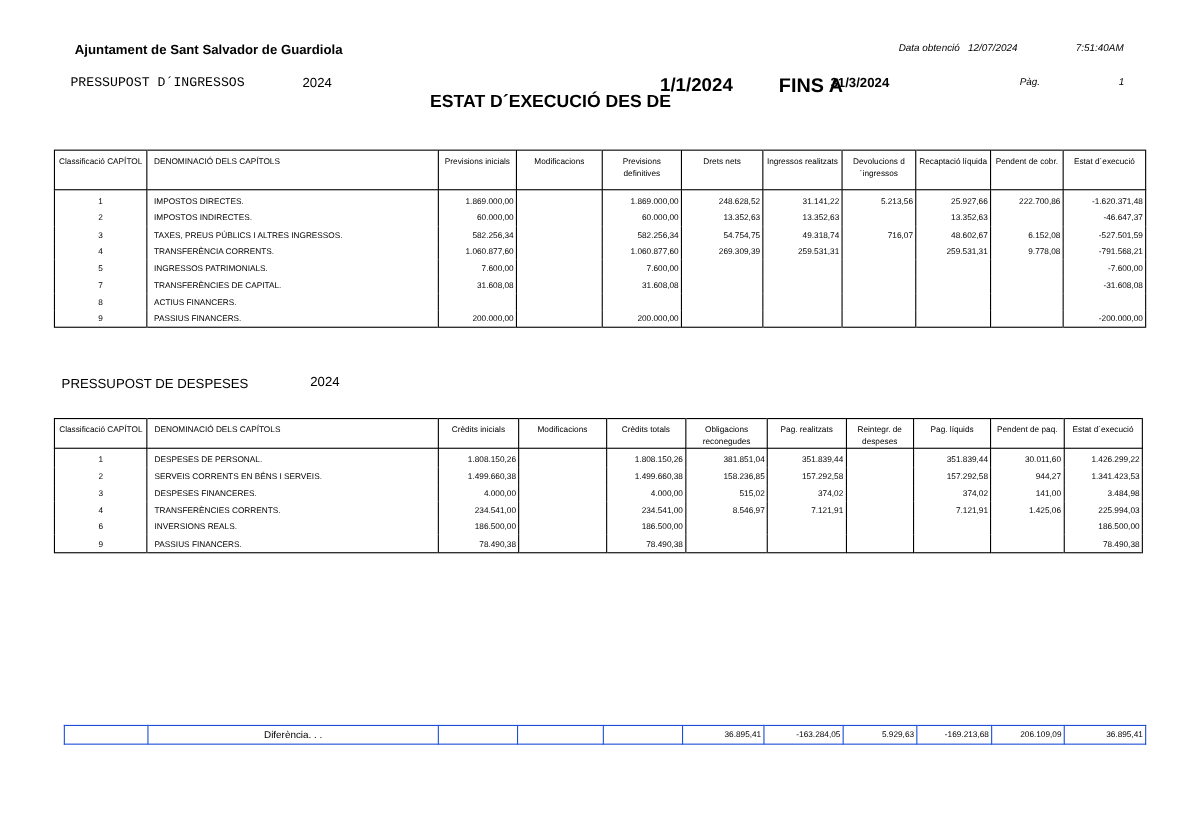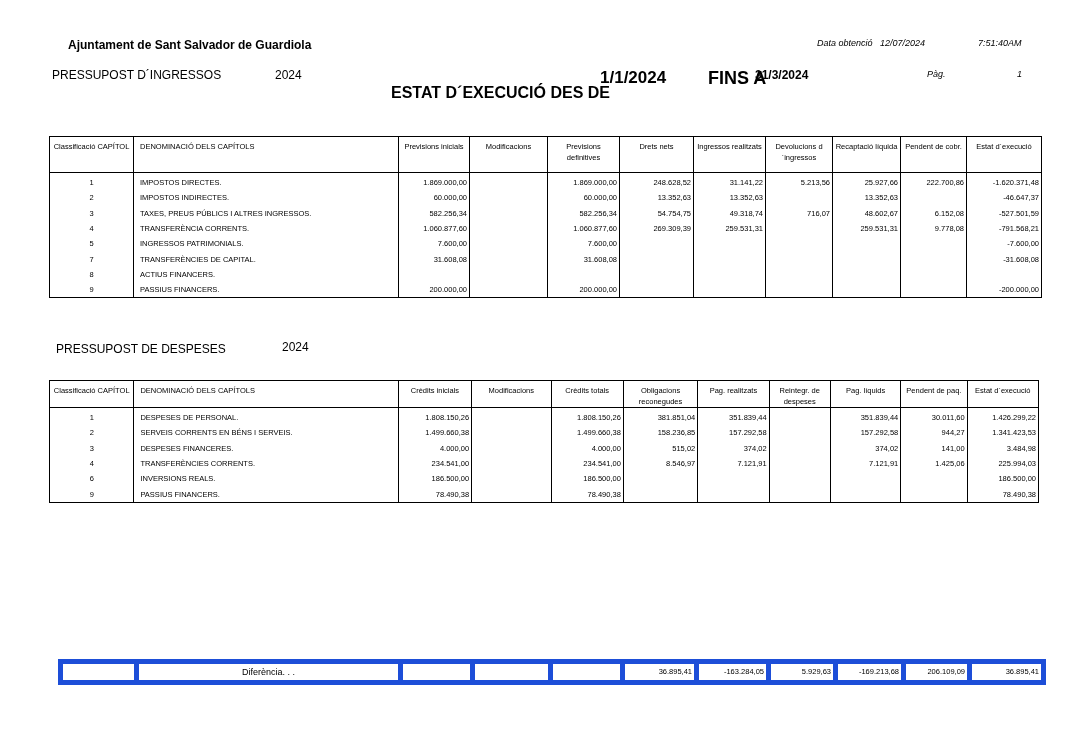--- a/index.html
+++ b/index.html
@@ -2,21 +2,21 @@
 <html><head>
 <meta charset="utf-8">
 <style>
   html, body { margin: 0; padding: 0; background: #ffffff; }
   body { width: 1073px; height: 749px; position: relative; font-family: "Liberation Sans", sans-serif; color: #000; overflow: hidden; }
   .abs { position: absolute; white-space: nowrap; }
   .org { left: 48px; top: 38px; font-size: 12px; font-weight: bold; margin-left: 20px; }
   .dateLbl { left: 817px; top: 38px; font-size: 9px; font-style: italic; }
   .dateVal { left: 880px; top: 38px; font-size: 9px; font-style: italic; }
   .timeVal { left: 978px; top: 38px; font-size: 9px; font-style: italic; }
-  .t1 { left: 52px; top: 68px; font-size: 12px; }
+  .t1 { left: 64px; top: 68px; font-size: 12px; font-family: Liberation Mono, monospace; }
   .yr1 { left: 275px; top: 68px; font-size: 12px; }
   .estat { left: 391px; top: 84px; font-size: 16px; font-weight: bold; }
   .d1 { left: 600px; top: 68px; font-size: 17px; font-weight: bold; }
   .fins { left: 708px; top: 68px; font-size: 18px; font-weight: bold; }
   .d2 { left: 755px; top: 68px; font-size: 12px; font-weight: bold; }
   .pag { left: 927px; top: 69px; font-size: 9px; font-style: italic; }
   .pagn { left: 1017px; top: 69px; font-size: 9px; font-style: italic; }
   .t2 { left: 56px; top: 342px; font-size: 12px; }
   .yr2 { left: 282px; top: 340px; font-size: 12px; }
 
@@ -31,21 +31,21 @@
   table.grid td.den { text-align: left; padding-left: 6px; }
   table.grid tr.total td { border-top: 1px solid #000; height: 13px; line-height: 13px; }
   table.grid tr.first td { padding-top: 2px; }
   .bold-total { font-size: 9px; font-weight: bold; }
 
   #ing { left: 49px; top: 136px; width: 992px; }
   #ing thead th { height: 31px; }
   #desp { left: 49px; top: 380px; width: 990px; }
   #desp thead th { height: 22px; }
   #diff { left: 58px; top: 659px; width: 983px; font-size: 7.5px; }
-  #diff td { height: 16px; line-height: 16px; border: 5px solid #1d4ed8; }
+  #diff td { height: 16px; line-height: 16px; border: 1px solid #1d4ed8; }
   .diff-label { font-size: 9px; font-weight: bold; text-align: center; }
 </style>
 </head>
 <body>
 
 <div class="abs org">Ajuntament de Sant Salvador de Guardiola</div>
 <div class="abs dateLbl">Data obtenció</div>
 <div class="abs dateVal">12/07/2024</div>
 <div class="abs timeVal">7:51:40AM</div>
 <div class="abs t1">PRESSUPOST D´INGRESSOS</div>

